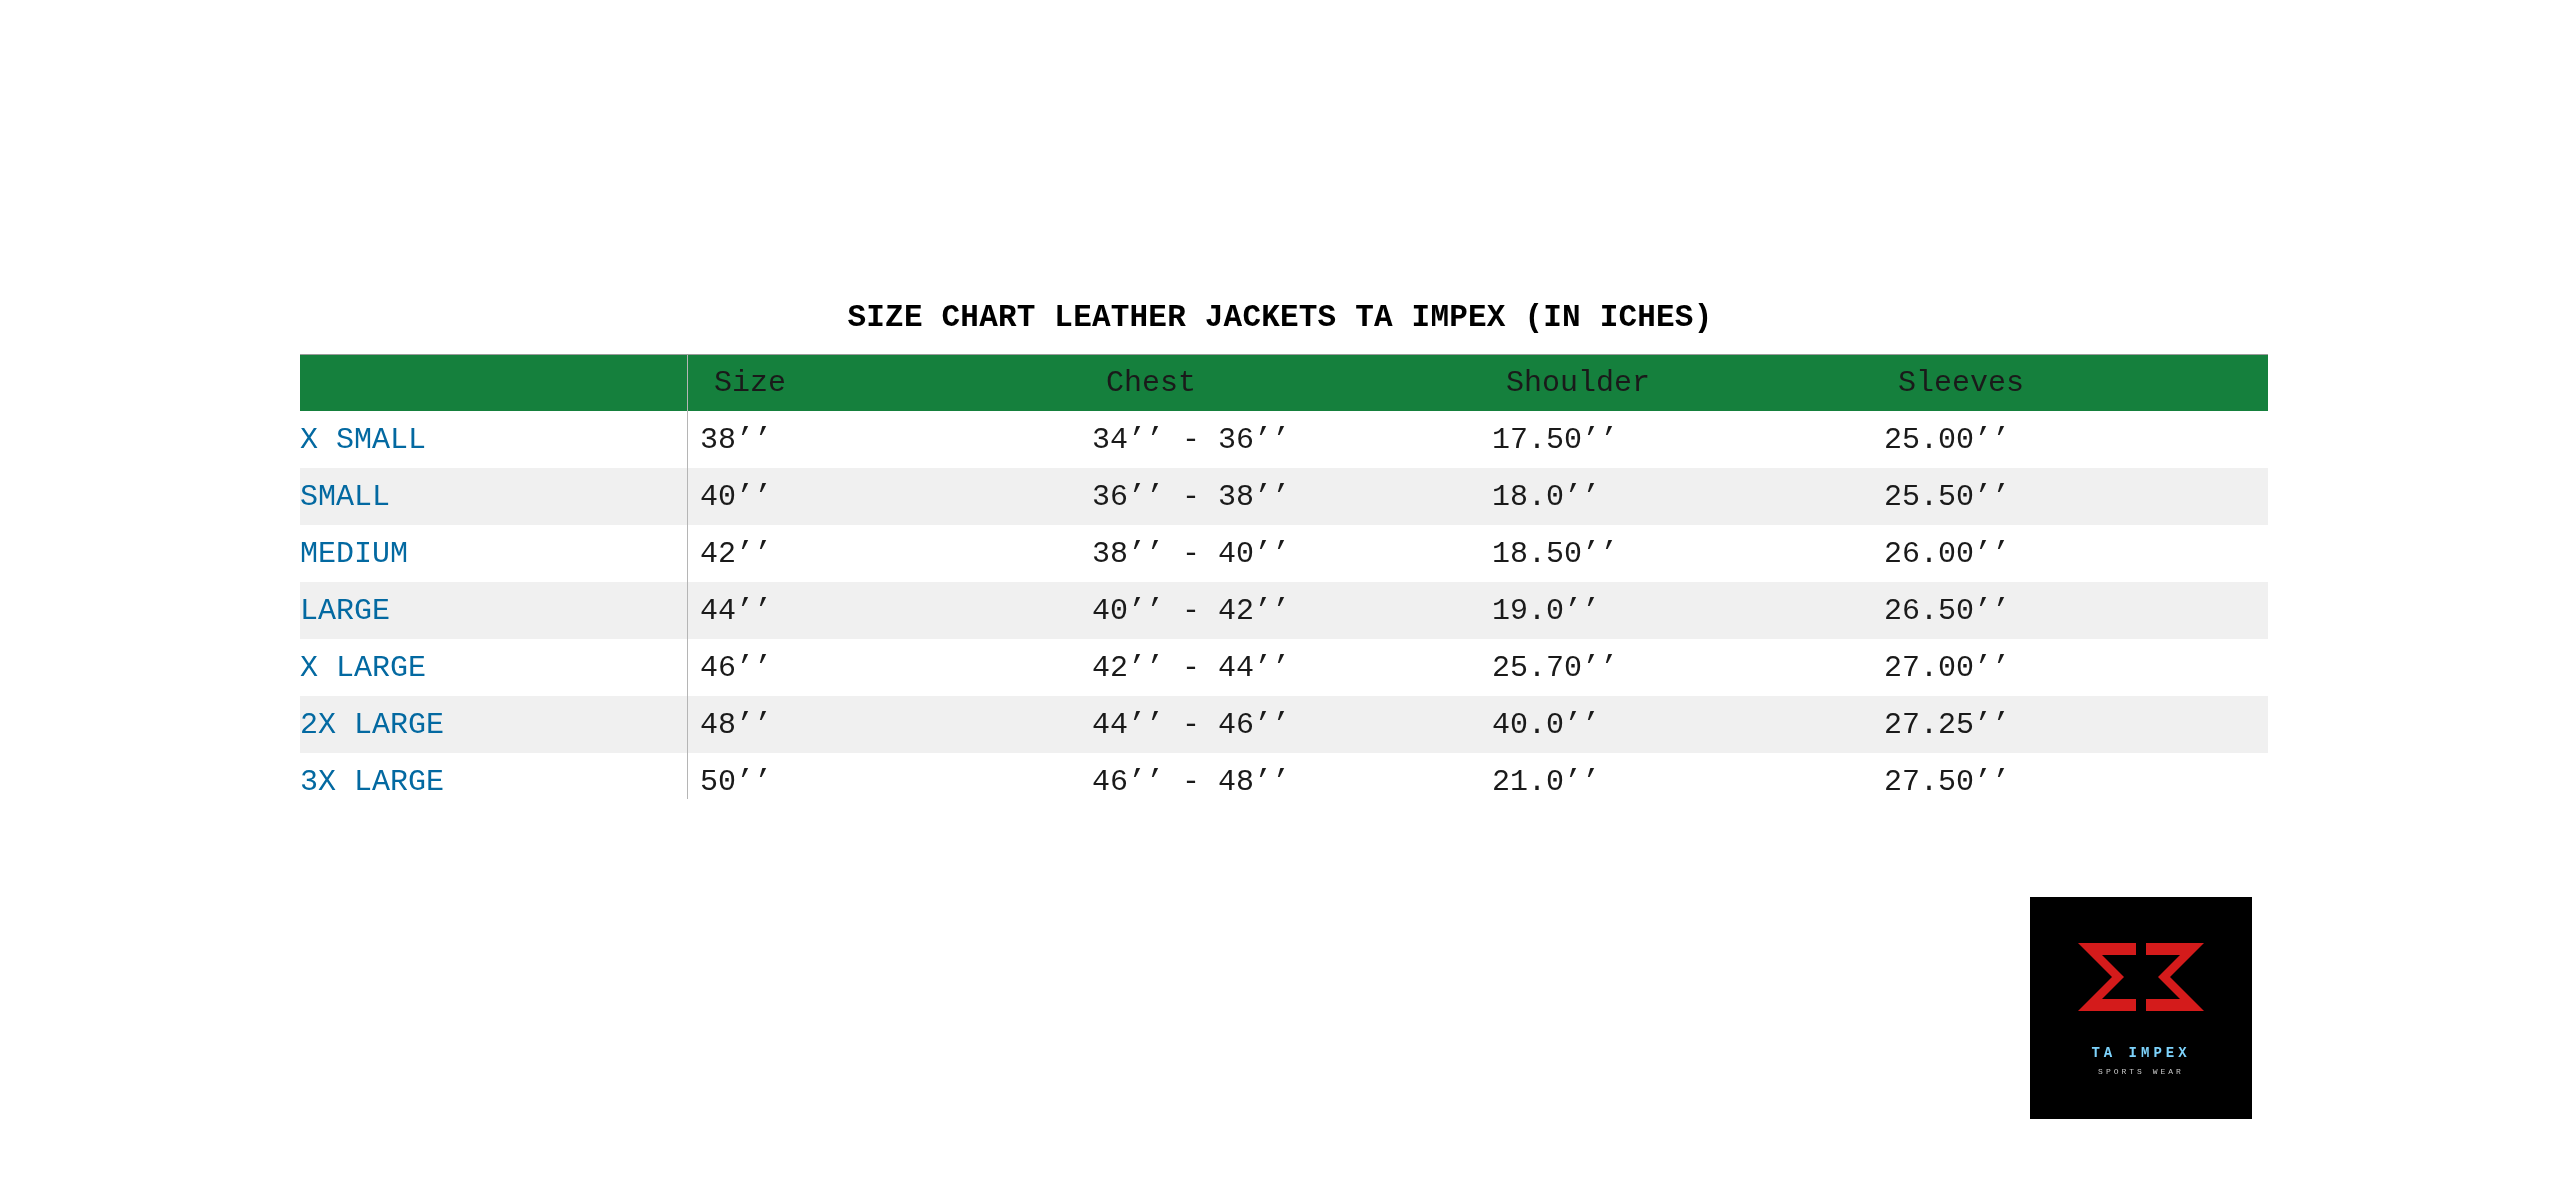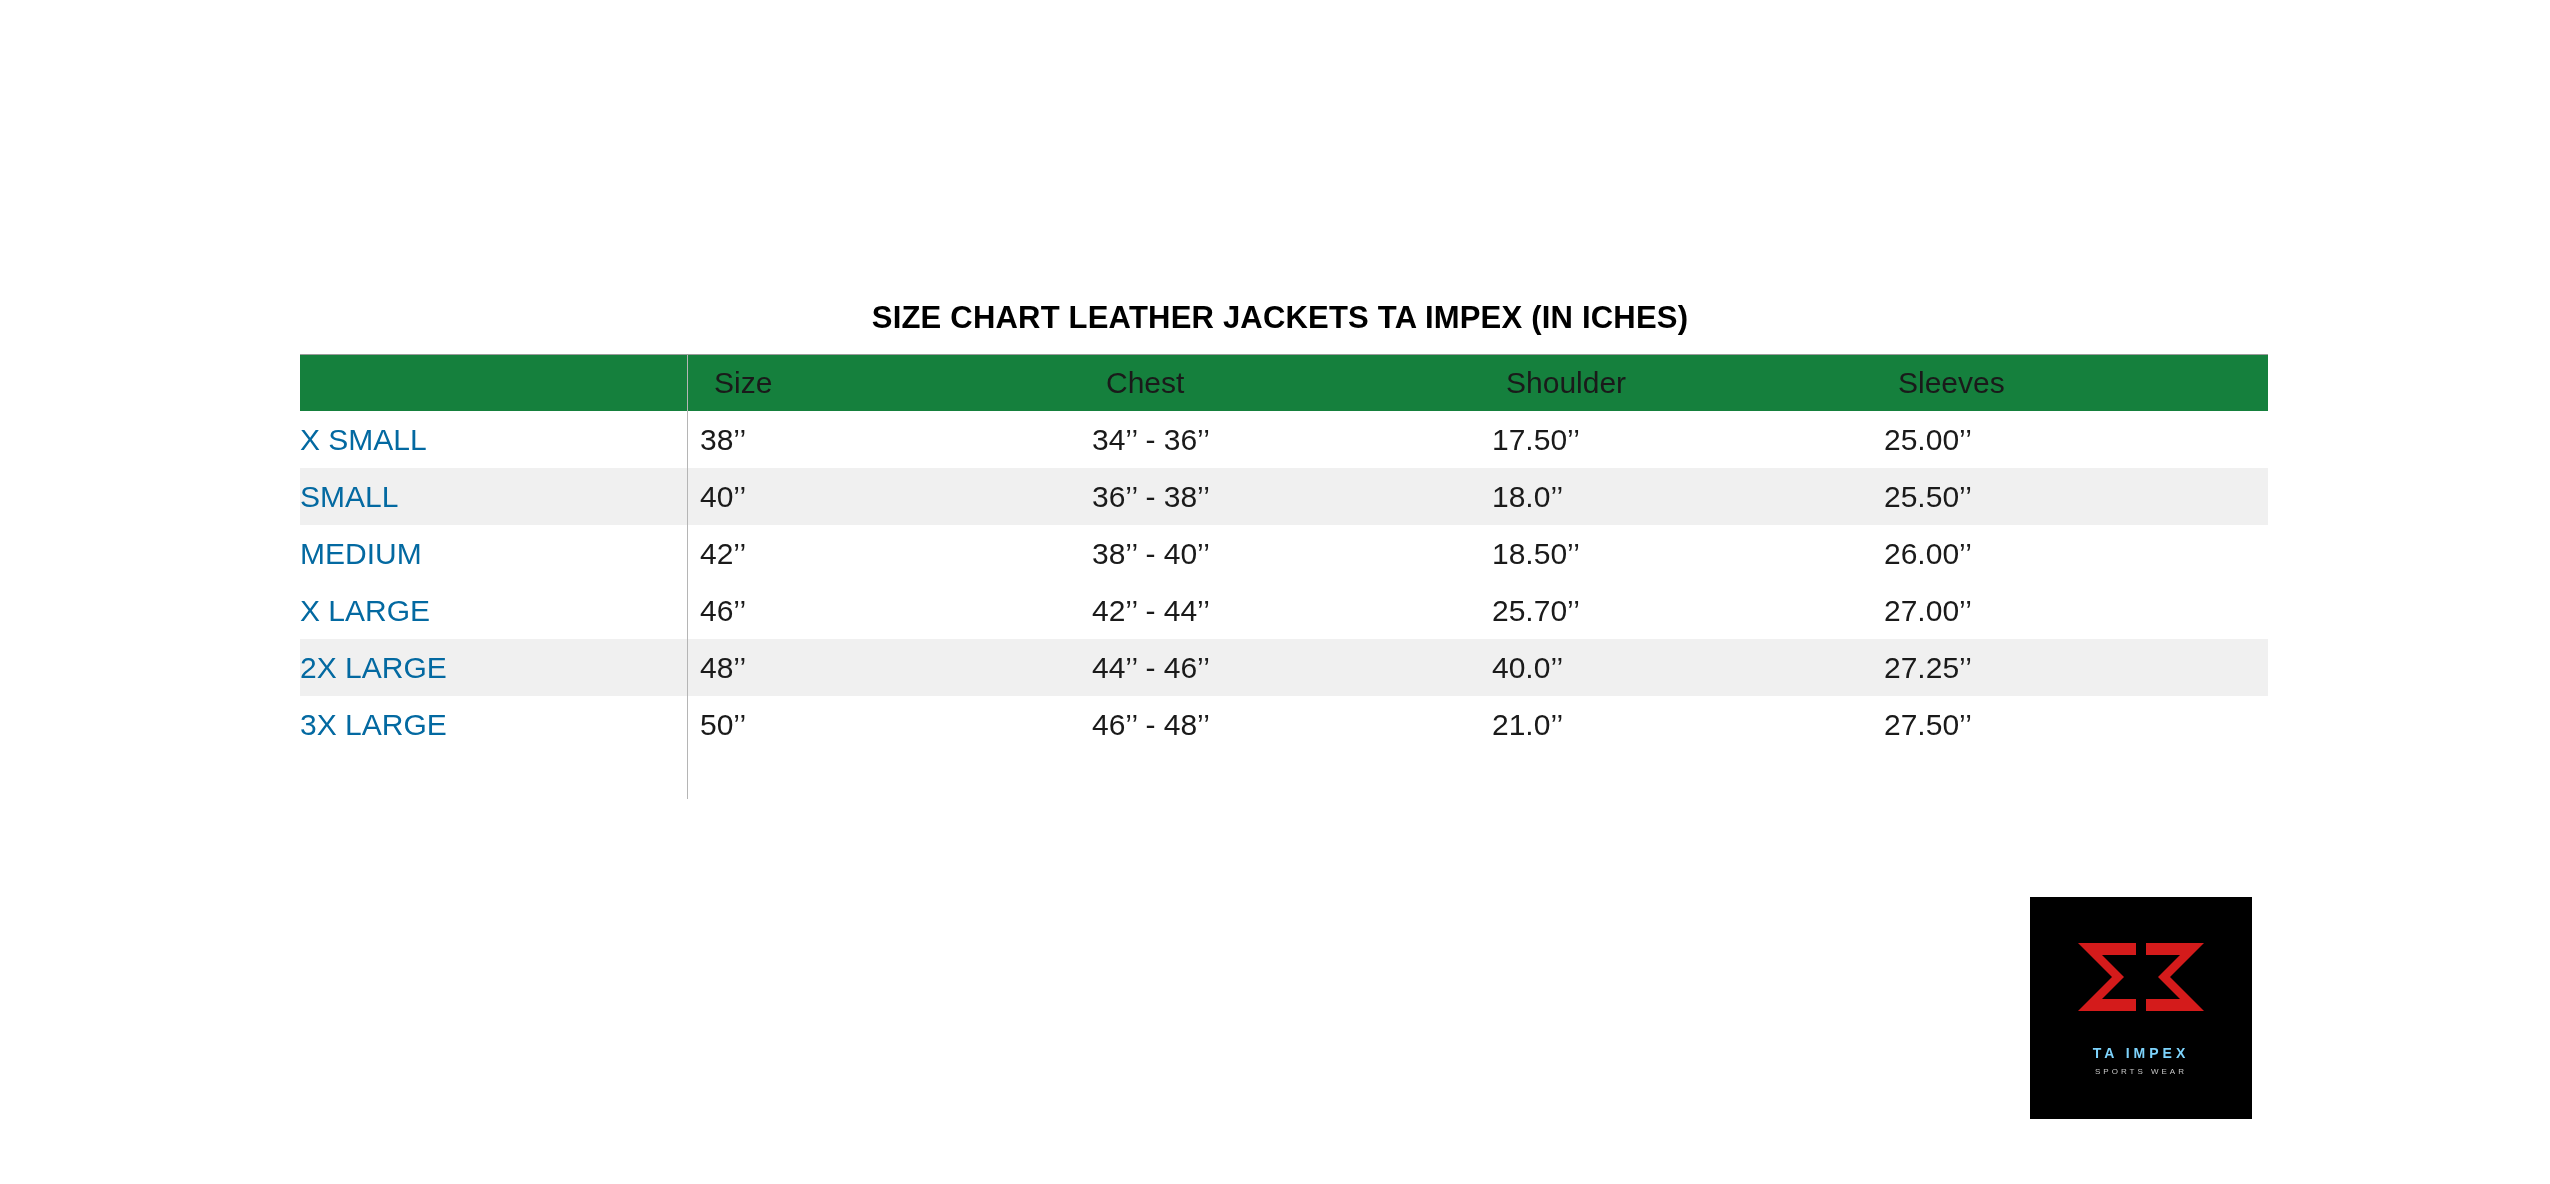--- a/index.html
+++ b/index.html
@@ -15,20 +15,21 @@
     position: relative;
     overflow: hidden;
   }
 
   .sheet {
     position: absolute;
     left: 0;
     top: 0;
     width: 2550px;
     height: 1184px;
+    font-family: Liberation Mono, monospace;
   }
 
   .chart-title {
     position: absolute;
     left: 300px;
     top: 300px;
     width: 1960px;
     text-align: center;
     font-size: 31px;
     font-weight: bold;
@@ -191,20 +192,27 @@
           <td class="cell">18.0’’</td>
           <td class="cell">25.50’’</td>
         </tr>
         <tr class="data-row">
           <td class="row-label">MEDIUM</td>
           <td class="cell">42’’</td>
           <td class="cell">38’’ - 40’’</td>
           <td class="cell">18.50’’</td>
           <td class="cell">26.00’’</td>
         </tr>
+        <tr class="data-row alt">
+          <td class="row-label">LARGE</td>
+          <td class="cell">44’’</td>
+          <td class="cell">40’’ - 42’’</td>
+          <td class="cell">19.0’’</td>
+          <td class="cell">26.50’’</td>
+        </tr>
         <tr class="data-row">
           <td class="row-label">X LARGE</td>
           <td class="cell">46’’</td>
           <td class="cell">42’’ - 44’’</td>
           <td class="cell">25.70’’</td>
           <td class="cell">27.00’’</td>
         </tr>
         <tr class="data-row alt">
           <td class="row-label">2X LARGE</td>
           <td class="cell">48’’</td>

